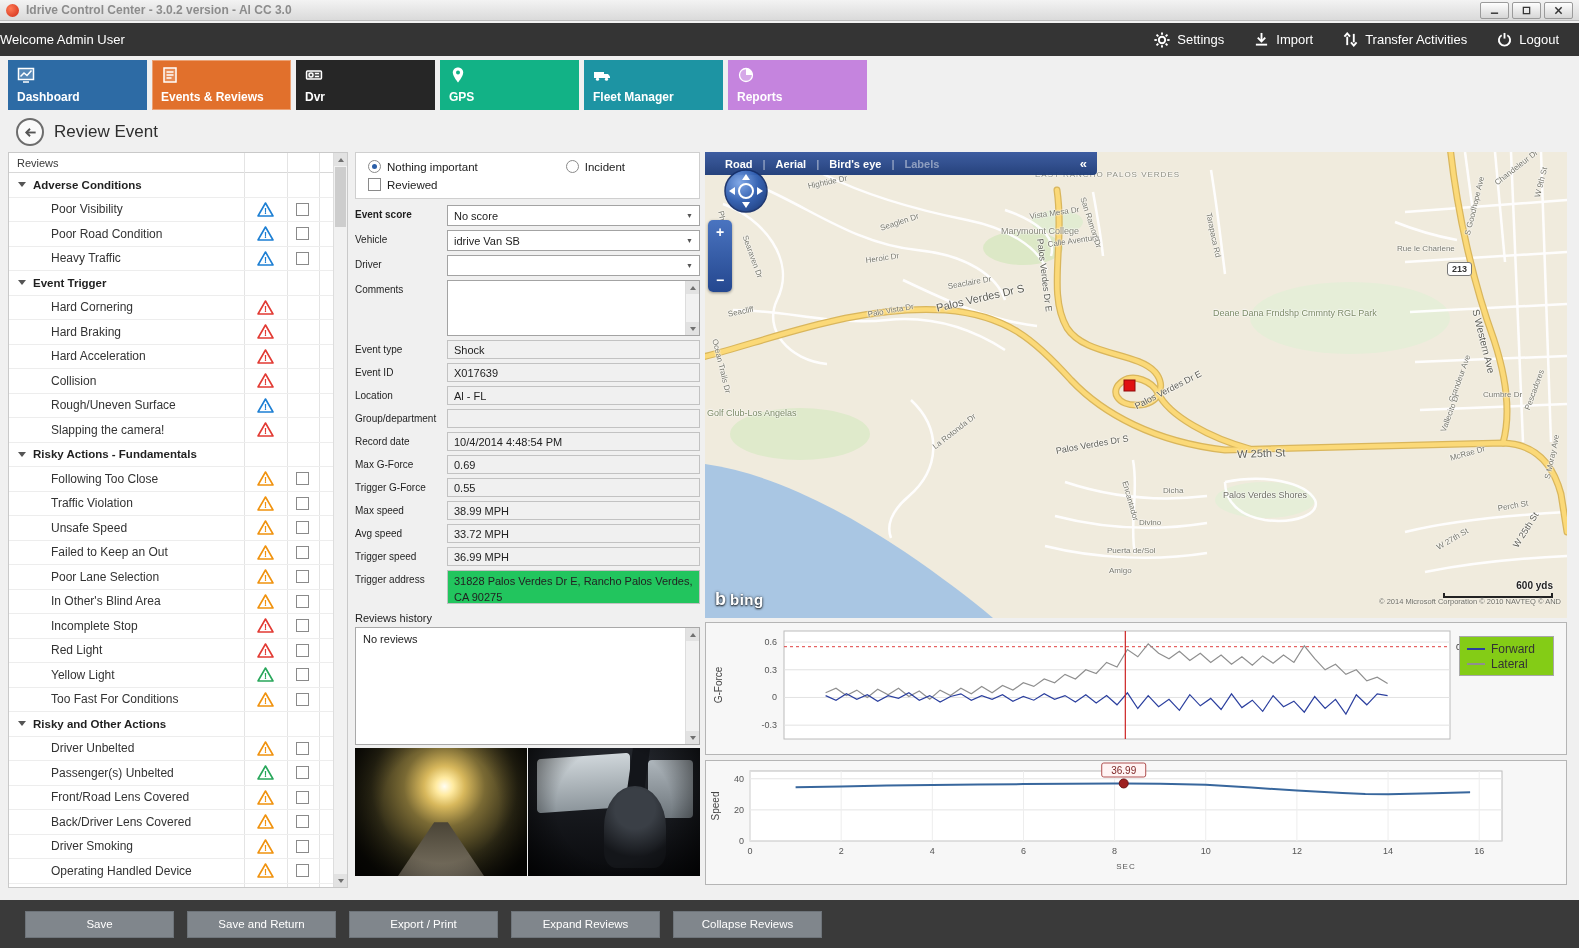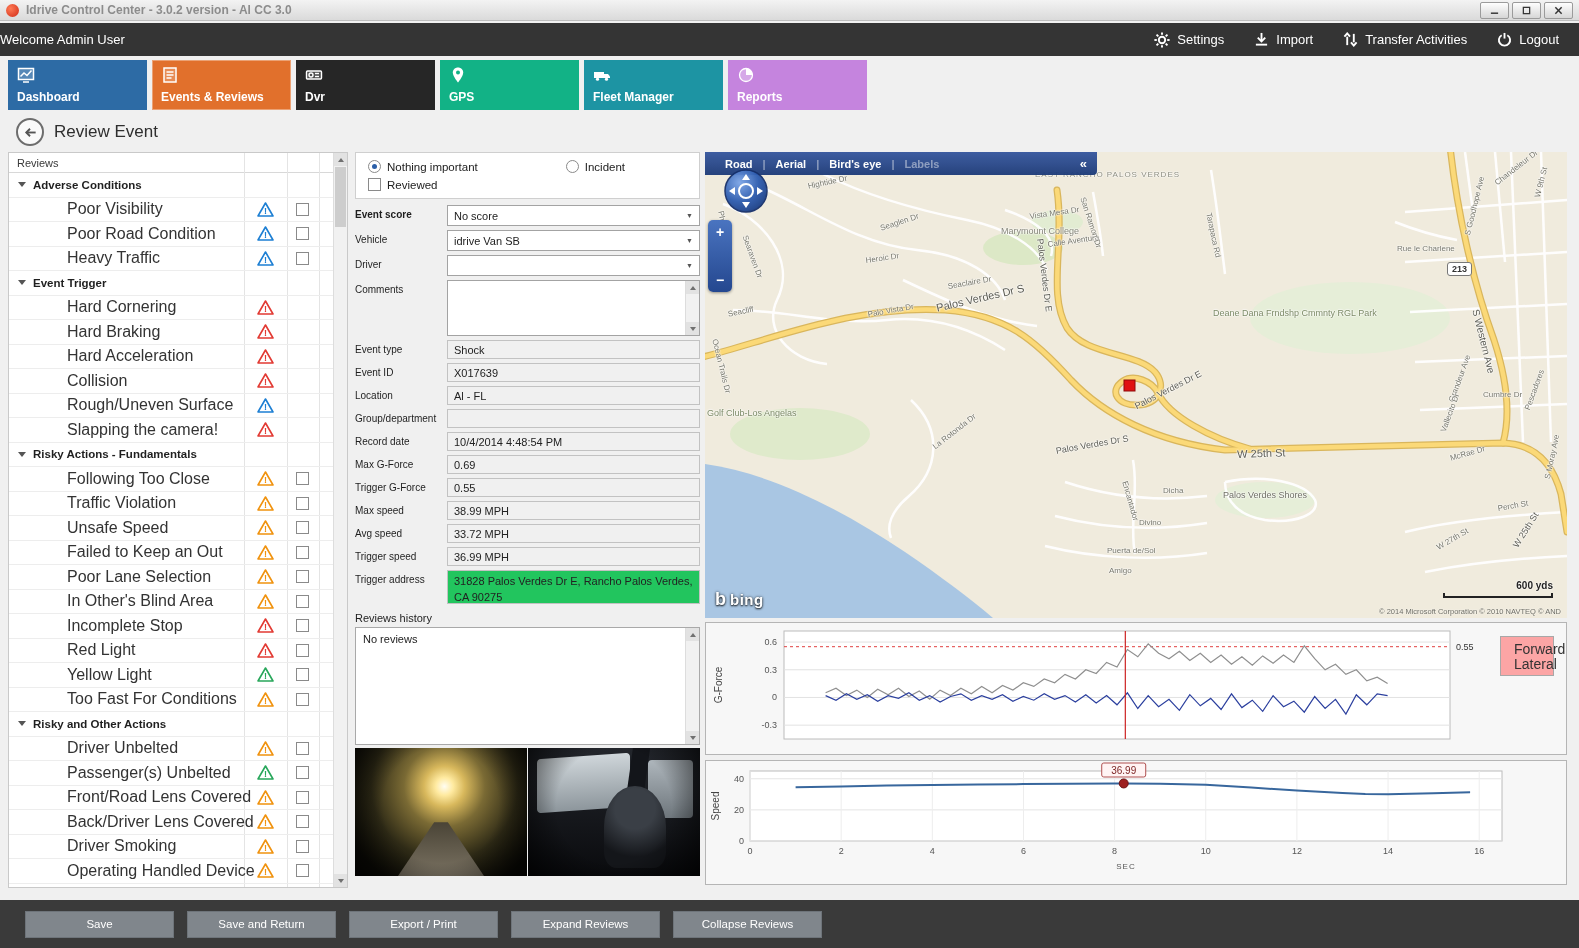--- a/index.html
+++ b/index.html
@@ -33,21 +33,21 @@
   #page-title{font-size:17px;color:#2e2e2e;margin-left:10px}
 
   
   #reviews-panel{position:absolute;left:8px;top:152px;width:340px;height:736px;background:#fff;border:1px solid #c9c9c9;overflow:hidden}
   #reviews-header{height:20px;border-bottom:1px solid #d8d8d8;font-size:11px;color:#3a3a3a;padding:4px 0 0 8px}
   .colline{position:absolute;top:0;bottom:0;width:1px;background:#e4e4e4}
   #reviews-body{position:absolute;top:20px;left:0;right:14px;bottom:0;overflow:hidden}
   .rv-row{height:24.5px;border-bottom:1px solid #ededed;position:relative;display:flex;align-items:center}
   .rv-group-label{font-weight:bold;font-size:11.5px;color:#1f1f1f}
   .rv-arrow{width:0;height:0;border-left:4px solid transparent;border-right:4px solid transparent;border-top:5px solid #555;margin:0 7px 0 9px}
-  .rv-item-label{font-size:16px;color:#333;margin-left:58px;white-space:nowrap}
+  .rv-item-label{font-size:12px;color:#333;margin-left:42px;white-space:nowrap}
   .rv-icon{position:absolute;left:248px;top:4px}
   .rv-ctrl{position:absolute;left:287px;top:5px}
   .cb{width:13px;height:13px;border:1px solid #8a8a8a;background:#fff;display:inline-block}
   .rd{width:13px;height:13px;border-radius:50%;border:1px solid #8a8a8a;background:#fff;display:inline-block;position:relative}
   .rd.sel::after{content:"";position:absolute;left:3px;top:3px;width:5px;height:5px;border-radius:50%;background:#2b5fa8}
   .vscroll{position:absolute;right:0;top:0;bottom:0;width:14px;background:#f1f1f1;border-left:1px solid #ddd}
   .vs-up,.vs-down{position:absolute;left:0;right:0;height:13px;background:#e2e2e2;display:flex;align-items:center;justify-content:center}
   .vs-up{top:0}.vs-down{bottom:0}
   .vs-up::after{content:"";width:0;height:0;border-left:3px solid transparent;border-right:3px solid transparent;border-bottom:4px solid #707070}
   .vs-down::after{content:"";width:0;height:0;border-left:3px solid transparent;border-right:3px solid transparent;border-top:4px solid #707070}
@@ -95,25 +95,25 @@
   #map-compass{position:absolute;left:18px;top:16px;cursor:pointer}
   #map-zoom{position:absolute;left:3px;top:68px;width:24px;height:72px;background:linear-gradient(#4a74c0,#24478f);border-radius:5px;display:flex;flex-direction:column;justify-content:space-between;align-items:center;padding:5px 0;box-shadow:0 1px 3px rgba(0,0,0,.4)}
   .zbtn{color:#fff;font-weight:bold;font-size:14px;line-height:1;cursor:pointer}
   #route-shield{position:absolute;left:742px;top:110px;background:#fff;border:1px solid #777;border-radius:3px;font-size:9px;font-weight:bold;color:#333;padding:1px 4px}
   #bing-logo{position:absolute;left:10px;bottom:8px;display:flex;align-items:baseline;gap:4px;color:#fff;text-shadow:0 1px 2px rgba(0,0,0,.85),0 0 3px rgba(0,0,0,.6)}
   #bing-b{font-size:18px;font-weight:bold}
   #bing-word{font-size:15px;font-weight:bold;letter-spacing:.5px}
   #map-scale{position:absolute;right:14px;bottom:20px;text-align:right}
   #scale-text{font-size:10px;font-weight:bold;color:#222;text-shadow:0 0 2px #fff,0 0 2px #fff}
   #scale-line{width:110px;height:5px;border:2px solid #222;border-top:none;margin-top:2px}
-  #map-copy{position:absolute;right:6px;bottom:2px;font-size:7.5px;color:#6e6e66;text-shadow:0 0 2px #fff}
+  #map-copy{position:absolute;right:6px;bottom:12px;font-size:7.5px;color:#6e6e66;text-shadow:0 0 2px #fff}
 
   
   #gforce-card{position:absolute;left:705px;top:622px;width:862px;height:133px;background:#f7f7f7;border:1px solid #b5b5b5}
-  #gforce-legend{position:absolute;right:12px;top:13px;width:54px;border:1px solid #a8a8a8;background:#fca5a5;padding:4px 7px;font-size:14px;color:#333}
+  #gforce-legend{position:absolute;right:12px;top:13px;width:95px;border:1px solid #a8a8a8;background:#84cc16;padding:4px 7px;font-size:12px;color:#333}
   .lg-row{display:flex;align-items:center;gap:6px;height:15px}
   .lg-line{width:18px;height:0;border-top:2px solid #000}
   #speed-card{position:absolute;left:705px;top:760px;width:862px;height:125px;background:#f7f7f7;border:1px solid #b5b5b5}
 
   
   #footer{position:absolute;left:0;top:900px;width:100%;height:48px;background:#3a3a3a;display:flex;align-items:center;gap:13px;padding-left:25px}
   .fbtn{width:149px;height:27px;background:#80868c;border:1px solid #6e747a;color:#fff;font-size:11.5px;display:flex;align-items:center;justify-content:center;cursor:pointer}
 </style>
 </head>
 <body>

